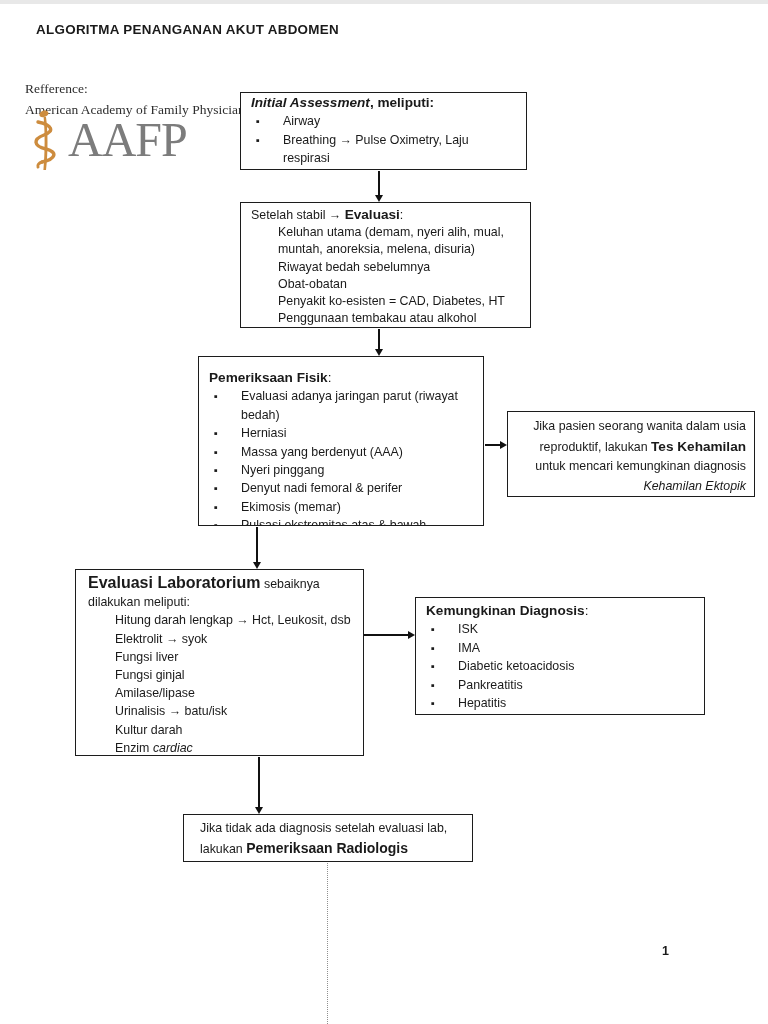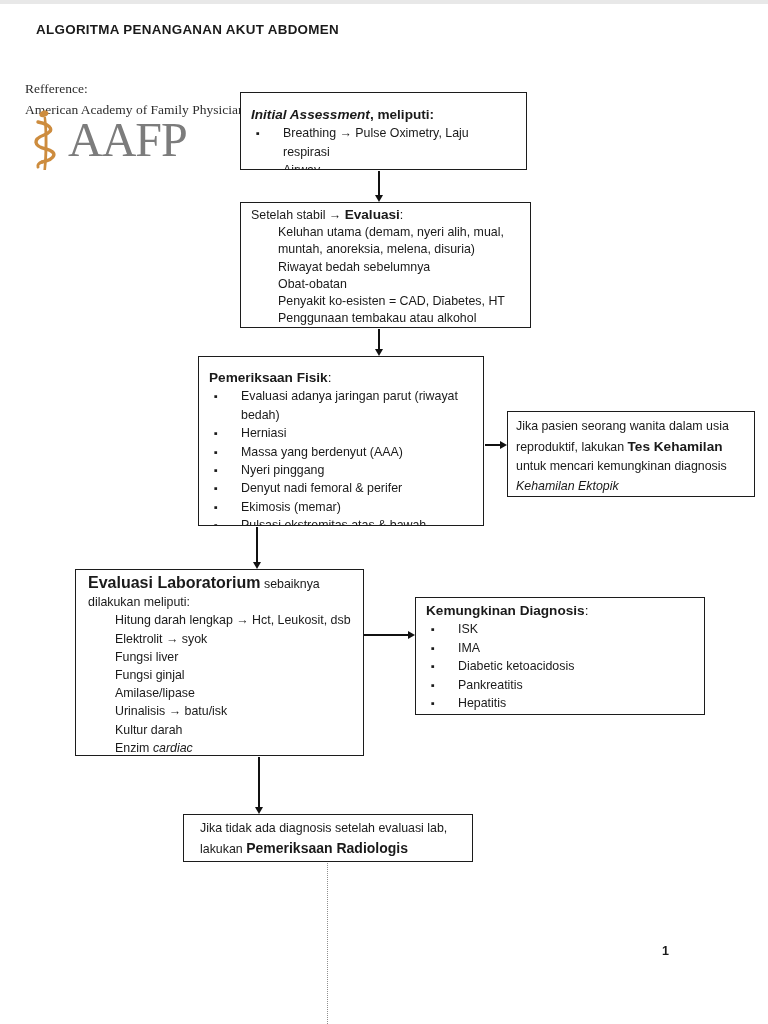--- a/index.html
+++ b/index.html
@@ -19,21 +19,21 @@
   ul.blist{list-style:none;margin:0;padding:0;}
   ul.blist li{position:relative;padding-left:32px;}
   ul.blist li::before{content:"▪";position:absolute;left:5px;top:0;font-size:11px;}
   .indent{margin-left:27px;}
   .arr-v{position:absolute;width:2px;background:#111;}
   .arr-v::after{content:"";position:absolute;bottom:-7px;left:-3px;border-left:4px solid transparent;border-right:4px solid transparent;border-top:7px solid #111;}
   .arr-h{position:absolute;height:2px;background:#111;}
   .arr-h::after{content:"";position:absolute;right:-7px;top:-3px;border-top:4px solid transparent;border-bottom:4px solid transparent;border-left:7px solid #111;}
   .dotted-line{position:absolute;width:0;border-left:1px dotted #8f8f8f;}
   .page-num{position:absolute;left:662px;top:940px;font-size:12.5px;font-weight:600;}
-  .centered{text-align:left;}
+  .centered{text-align:right;}
 </style>
 </head>
 <body>
 
 <div class="page">
 
   <div class="doc-title">ALGORITMA PENANGANAN AKUT ABDOMEN</div>
 
   <div class="ref">
     <div>Refference:</div>
@@ -45,27 +45,27 @@
       <svg width="34" height="64" viewBox="0 0 34 64">
         <path d="M16,7 C18,22 18,42 16,60 L13.4,60 C15,42 15,22 13.6,7 Z" fill="#cd8c3e"></path>
         <path d="M10,3 C8,6 11,8 14,7 C18,6 20,3 17,1 C15,-0.5 12,0.5 10,3 Z" fill="#cd8c3e"></path>
         <path d="M8,12 C22,15 25,21 14,25 C3,29 3,36 16,39 C28,42 26,49 12,52" stroke="#cd8c3e" stroke-width="3.4" fill="none" stroke-linecap="round"></path>
         <path d="M12,52 C9,53 7,55 8,57" stroke="#cd8c3e" stroke-width="3" fill="none" stroke-linecap="round"></path>
       </svg>
     </span>
     <span class="logo-text">AAFP</span>
   </div>
 
-  <div class="box" style="left:240px;top:88px;width:287px;height:78px;padding:13px 10px;">
+  <div class="box" style="left:240px;top:88px;width:287px;height:78px;padding:1px 10px;">
     <div class="b-head">
       <span class="bi">Initial Assessment</span><span class="bold">, meliputi:</span>
     </div>
     <ul class="blist">
+      <li>Airway</li>
       <li>Breathing → Pulse Oximetry, Laju respirasi</li>
-      <li>Airway</li>
       <li>Circulation → monitor EKG, akses IV</li>
     </ul>
   </div>
 
   <div class="arr-v" style="left:378px;top:167px;height:24px;"></div>
 
   <div class="box" style="left:240px;top:198px;width:291px;height:126px;padding:3px 10px;line-height:17.2px;">
     <div>
       <span>Setelah stabil → </span><span class="bold" style="font-size:13.6px;">Evaluasi</span><span>:</span>
     </div>

